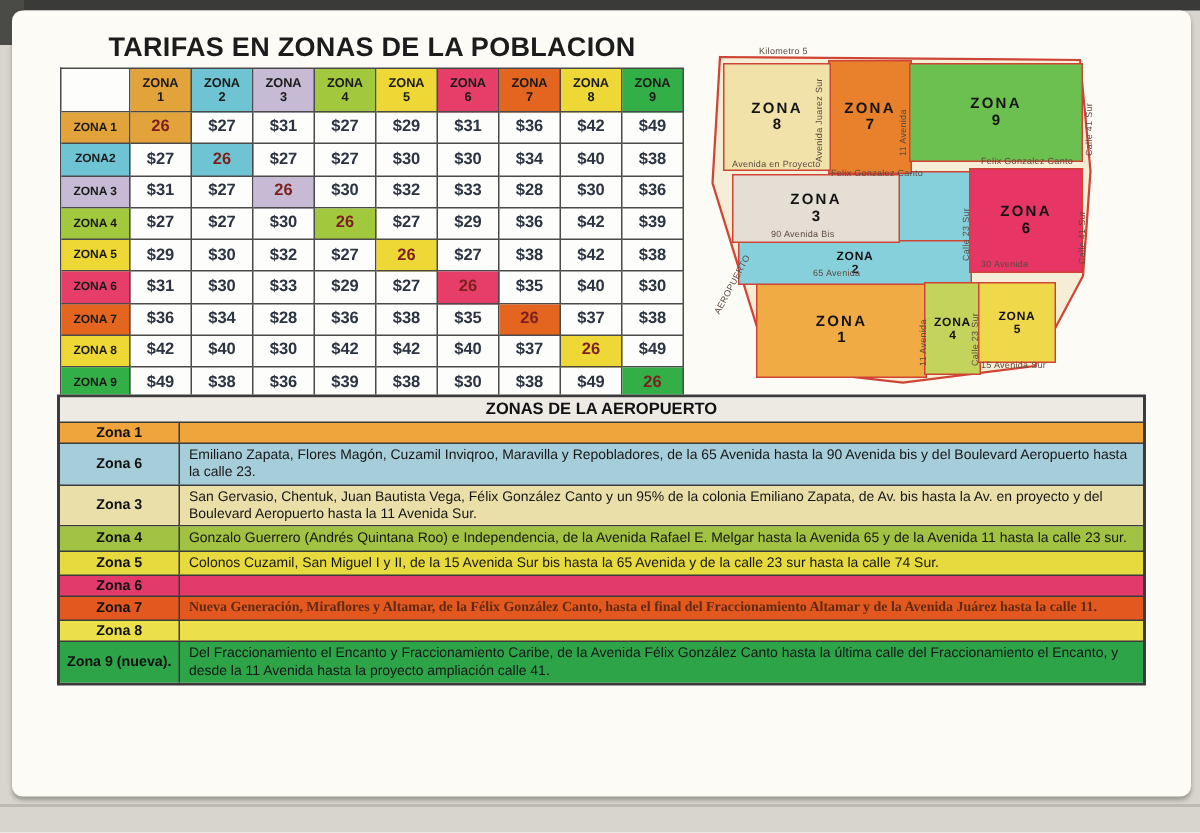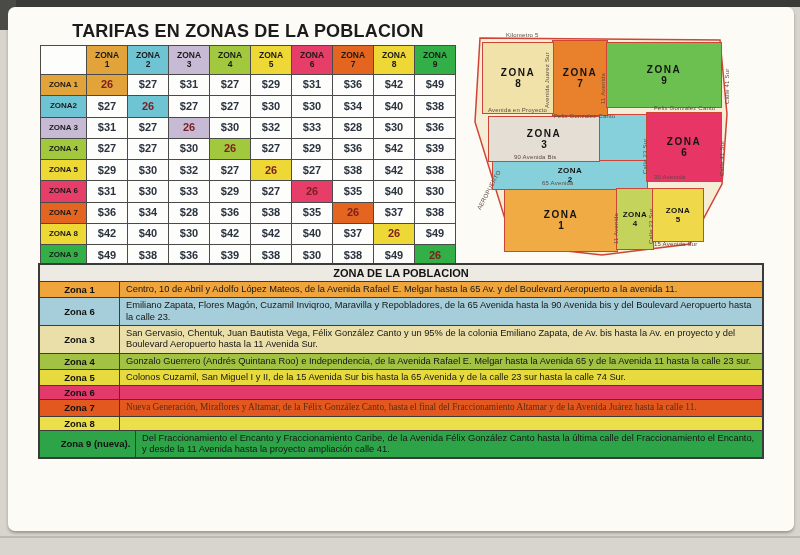--- a/index.html
+++ b/index.html
@@ -29,26 +29,26 @@
   .mzone.small .zl{font-size:8px;letter-spacing:.5px;}
   .mzone.small .zn{font-size:8px;}
   .street{position:absolute;font-size:6px;color:#5c4a40;white-space:nowrap;letter-spacing:.2px;}
   .street.v{transform:rotate(-90deg);transform-origin:0 0;}
   .street.d{transform:rotate(-62deg);transform-origin:0 0;}
 
   
   .legend{position:absolute;left:38px;top:263px;width:726px;border:2px solid #3b3b3b;background:#fff;box-sizing:border-box;}
   .legend-title{text-align:center;font-weight:bold;font-size:11px;color:#111;background:#edeae4;border-bottom:1px solid #3b3b3b;padding:2px 0;}
   .lrow{display:flex;border-bottom:1px solid #3b3b3b;}
-  .lrow:last-child{border-bottom:none;padding-left:16px;}
+  .lrow:last-child{border-bottom:none;}
   .lz{width:80px;flex:none;display:flex;align-items:center;justify-content:center;text-align:center;font-weight:bold;font-size:9.5px;color:#111;border-right:1px solid #3b3b3b;padding:1px 2px;box-sizing:border-box;}
   .lt{flex:1;padding:2px 6px;font-size:9.3px;line-height:1.22;color:#161616;display:flex;align-items:center;}
   .lrow.serif .lt{font-family:"Liberation Serif",serif;}
   .lrow.red6 .lt{color:#8a2230;}
-  .lrow.red7 .lt{color:#5f2a14;}
+  .lrow.red7 .lt{color:#5f2a14;font-weight:bold;}
 </style>
 </head>
 <body>
 
 <div class="photo">
   <div class="top-band"></div>
   <div class="corner-dark"></div>
   <div class="card"></div>
   <div class="card-line"></div>
 
@@ -238,25 +238,24 @@
       <span class="street v" style="left: 268px; top: 92px;">Calle 41 Sur</span>
       <span class="street v" style="left: 263px; top: 164px;">Calle 41 Sur</span>
       <span class="street d" style="left: 20px; top: 196px;">AEROPUERTO</span>
       <span class="street" style="left: 198px; top: 229px;">15 Avenida Sur</span>
       <span class="street v" style="left: 186px; top: 162px;">Calle 23 Sur</span>
       <span class="street v" style="left: 192px; top: 232px;">Calle 23 Sur</span>
       <span class="street v" style="left: 157px; top: 232px;">11 Avenida</span>
     </div>
 
   <div class="legend">
-    <div class="legend-title">ZONA DE LA POBLACION</div>
+    <div class="legend-title">ZONAS DE LA AEROPUERTO</div>
     <div id="legend-rows">
         <div class="lrow" style="background: rgb(239, 164, 60);">
           <div class="lz">Zona 1</div>
-          <div class="lt">Centro, 10 de Abril y Adolfo López Mateos, de la Avenida Rafael E. Melgar hasta la 65 Av. y del Boulevard Aeropuerto a la avenida 11.</div>
         </div>
         <div class="lrow" style="background: rgb(166, 206, 218);">
           <div class="lz">Zona 6</div>
           <div class="lt">Emiliano Zapata, Flores Magón, Cuzamil Inviqroo, Maravilla y Repobladores, de la 65 Avenida hasta la 90 Avenida bis y del Boulevard Aeropuerto hasta la calle 23.</div>
         </div>
         <div class="lrow" style="background: rgb(234, 222, 169);">
           <div class="lz">Zona 3</div>
           <div class="lt">San Gervasio, Chentuk, Juan Bautista Vega, Félix González Canto y un 95% de la colonia Emiliano Zapata, de Av. bis hasta la Av. en proyecto y del Boulevard Aeropuerto hasta la 11 Avenida Sur.</div>
         </div>
         <div class="lrow" style="background: rgb(162, 194, 68);">

